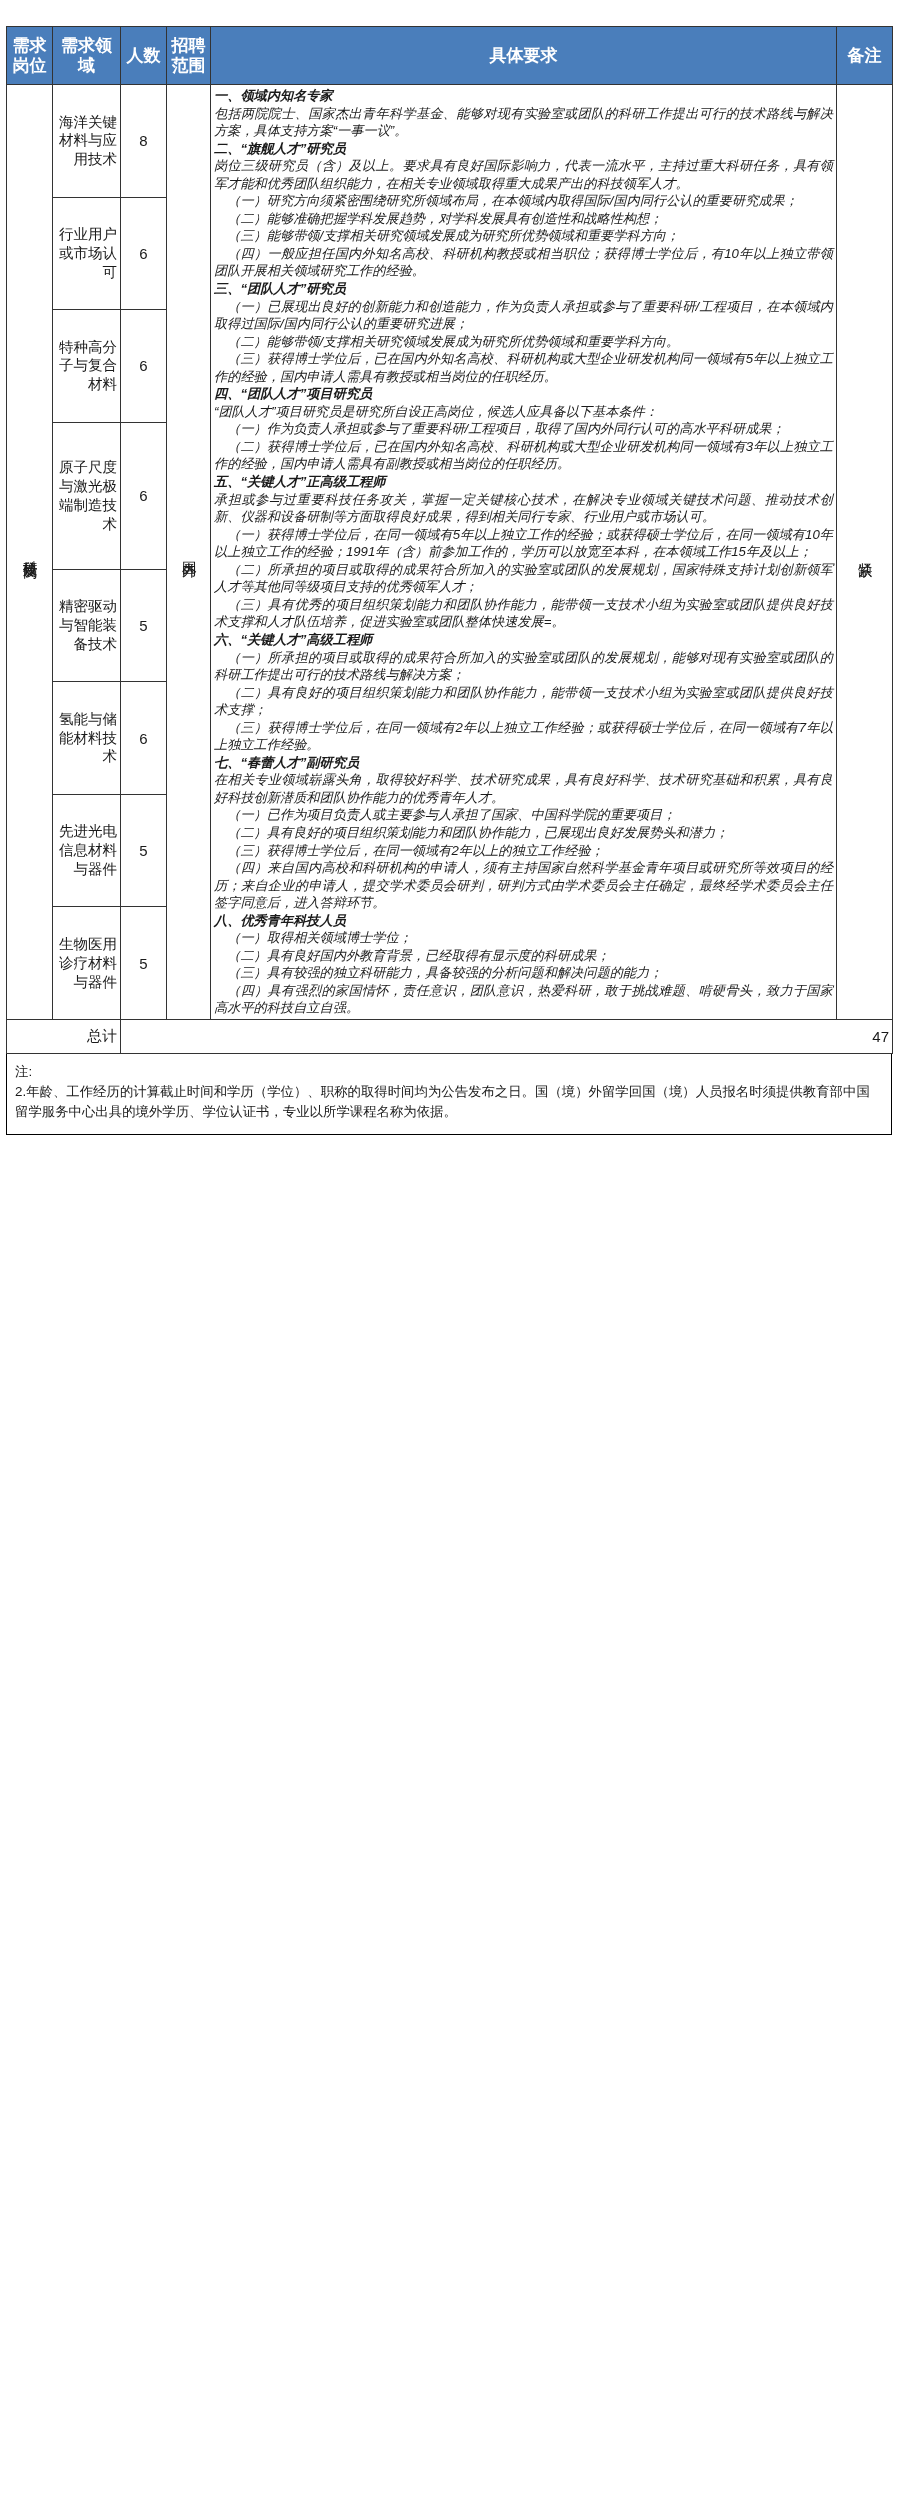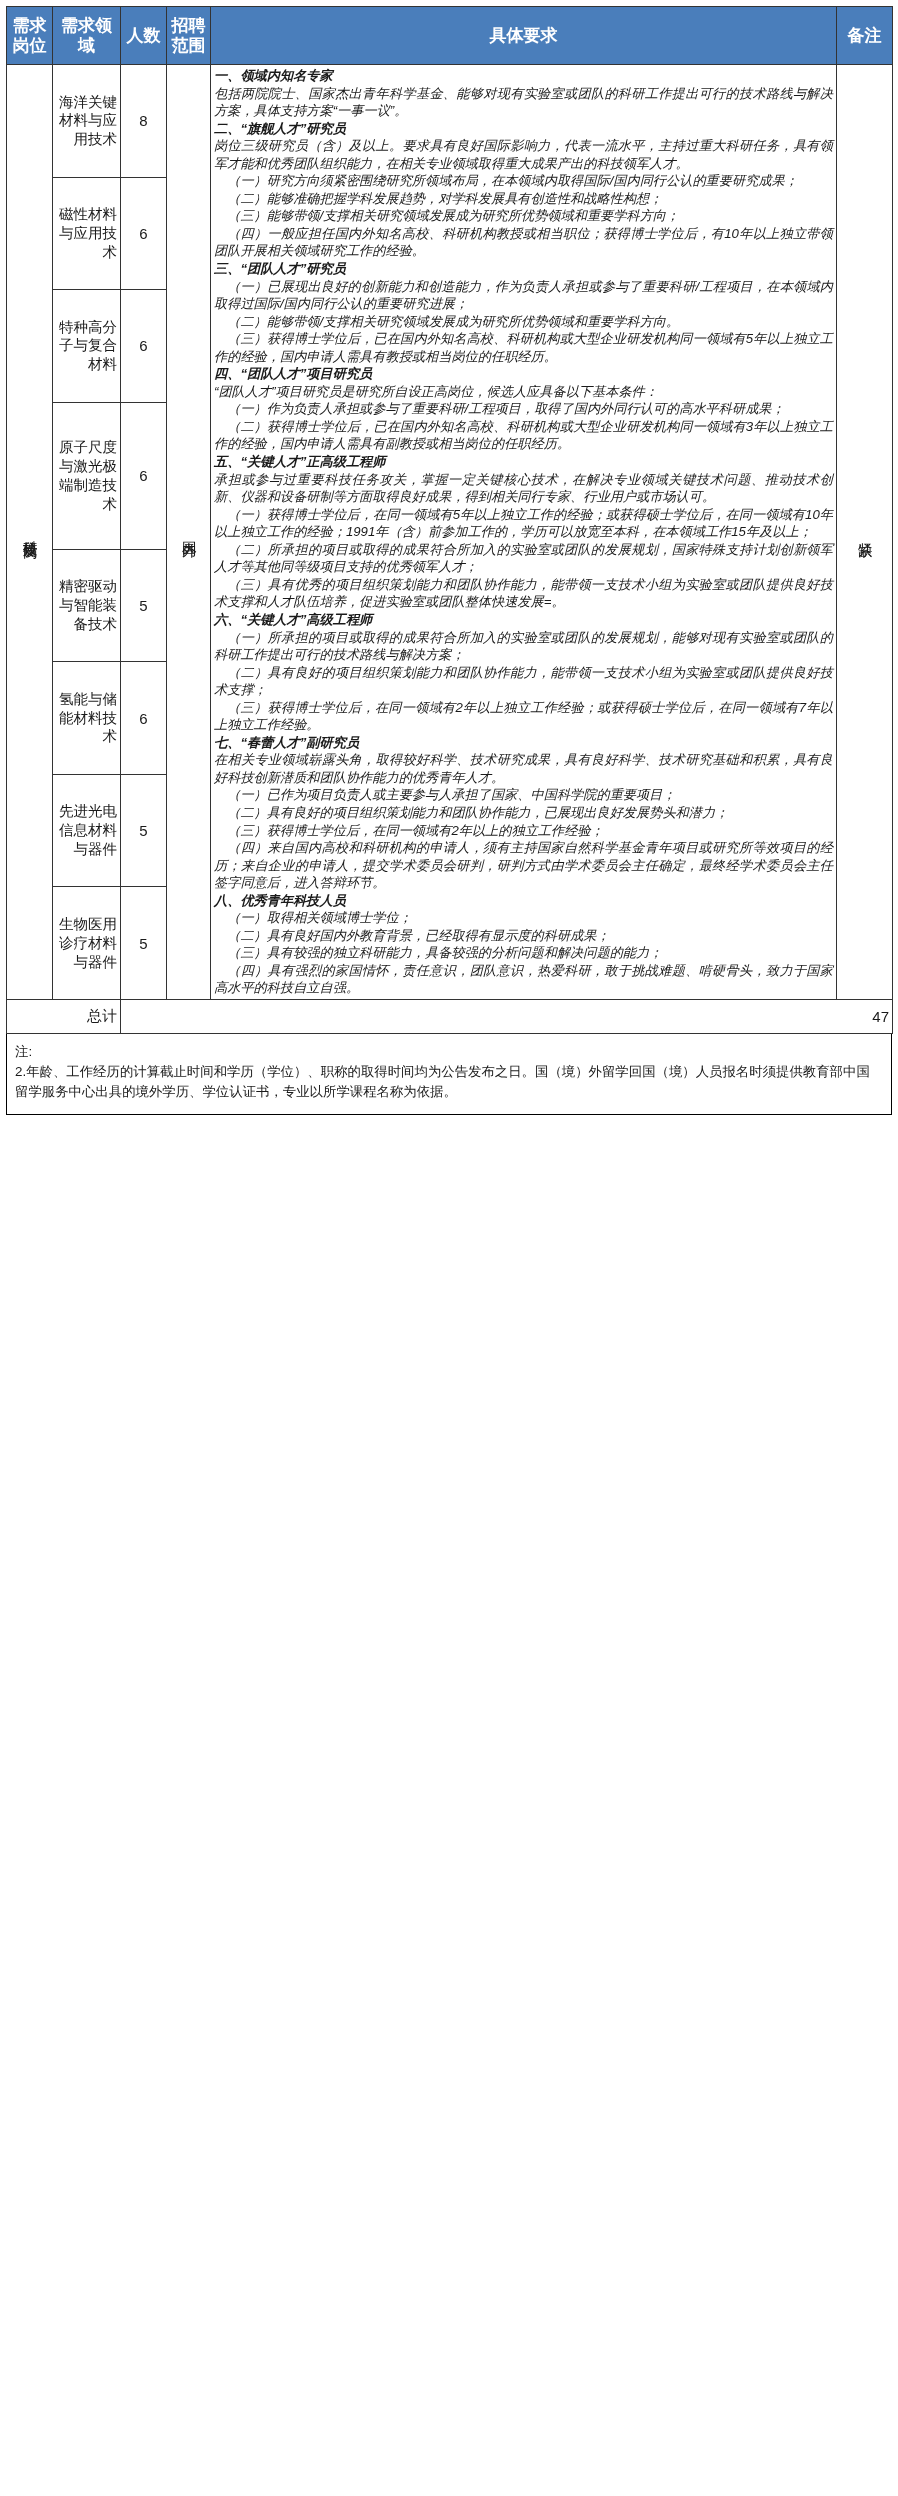--- a/index.html
+++ b/index.html
@@ -2,21 +2,21 @@
 <html><head>
 <meta charset="utf-8">
 <style>
   html,body{margin:0;padding:0;background:#ffffff;}
   body{
     width:898px;
     font-family:"Liberation Sans","DejaVu Sans",sans-serif;
     color:#1a1a1a;
     -webkit-font-smoothing:antialiased;
   }
-  .sheet{width:898px;box-sizing:border-box;padding:6px 12px 10px 6px;}
+  .sheet{width:898px;box-sizing:border-box;padding:6px 12px 10px 6px;margin-top:20px;}
   table.recruit{
     border-collapse:collapse;
     table-layout:fixed;
     width:886px;
     border:1.5px solid #000;
   }
   table.recruit td,table.recruit th{
     border:1px solid #333;
     vertical-align:middle;
     padding:2px 3px;
@@ -158,21 +158,21 @@
             <span class="req-i">（一）取得相关领域博士学位；</span>
             <span class="req-i">（二）具有良好国内外教育背景，已经取得有显示度的科研成果；</span>
             <span class="req-i">（三）具有较强的独立科研能力，具备较强的分析问题和解决问题的能力；</span>
             <span class="req-i">（四）具有强烈的家国情怀，责任意识，团队意识，热爱科研，敢于挑战难题、啃硬骨头，致力于国家高水平的科技自立自强。</span>
           </td>
           <td class="note-cell" rowspan="8">
             <div class="vwrap">紧缺</div>
           </td>
         </tr>
         <tr>
-          <td class="vtext">磁性材料与应用技术</td>
+          <td class="vtext">行业用户或市场认可</td>
           <td class="num-cell">6</td>
         </tr>
         <tr>
           <td class="vtext">特种高分子与复合材料</td>
           <td class="num-cell">6</td>
         </tr>
         <tr>
           <td class="vtext">原子尺度与激光极端制造技术</td>
           <td class="num-cell">6</td>
         </tr>

